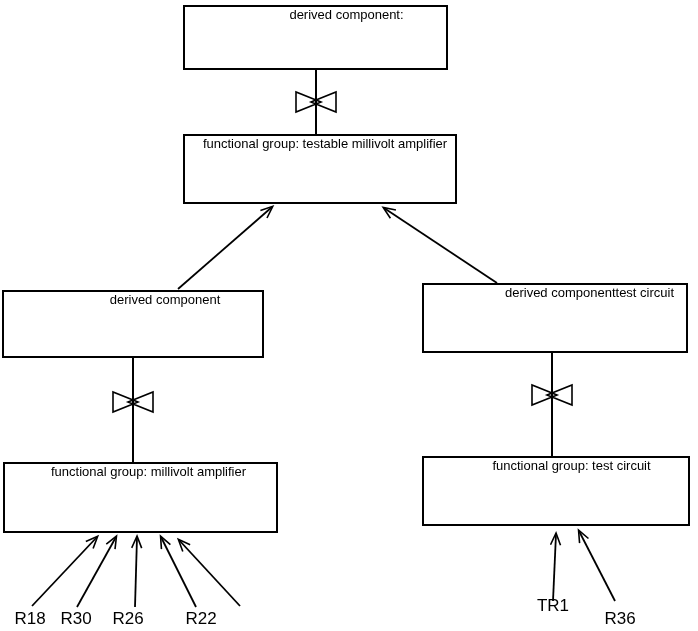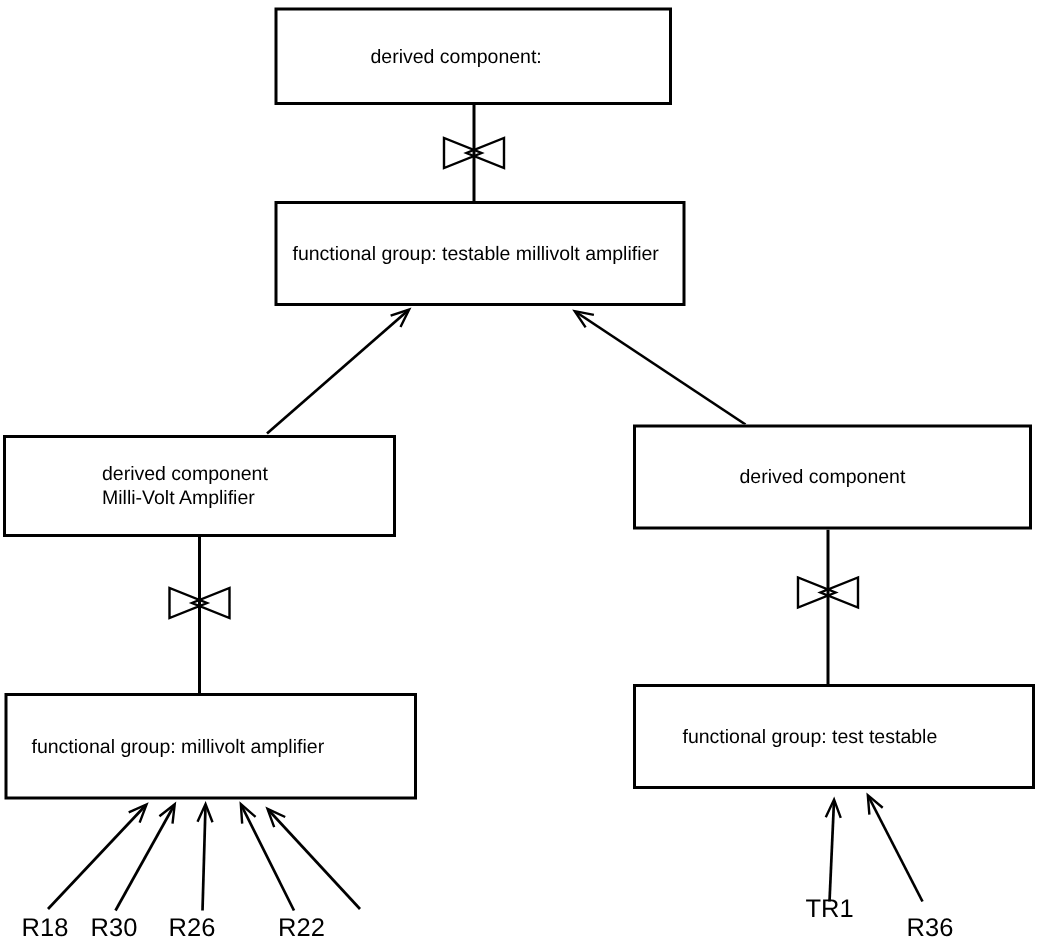--- a/index.html
+++ b/index.html
@@ -22,21 +22,21 @@
     top: 0;
     width: 698px;
     height: 631px;
   }
   .node {
     position: absolute;
     border: 2px solid #000000;
     background: #ffffff;
     box-sizing: border-box;
     display: flex;
-    flex-direction: column;
+    flex-direction: row;
     justify-content: center;
     font-size: 13px;
     line-height: 16px;
     white-space: nowrap;
   }
   .comp-label {
     position: absolute;
     transform: translateX(-50%);
     font-size: 17px;
     line-height: 15px;
@@ -95,33 +95,33 @@
   <div class="node node-top-derived">
     <div>derived component:</div>
   </div>
 
   <div class="node node-fg-testable">
     <div>functional group: testable millivolt amplifier</div>
   </div>
 
   <div class="node node-left-derived">
     <div>derived component</div>
-    <div>Milli-Volt Amplifier</div>
   </div>
 
   <div class="node node-right-derived">
     <div>derived component</div>
+    <div>test circuit</div>
   </div>
 
   <div class="node node-fg-millivolt">
     <div>functional group: millivolt amplifier</div>
   </div>
 
   <div class="node node-fg-testcircuit">
-    <div>functional group: test testable</div>
+    <div>functional group: test circuit</div>
   </div>
 
   <div class="comp-label label-r18">R18</div>
   <div class="comp-label label-r30">R30</div>
   <div class="comp-label label-r26">R26</div>
   <div class="comp-label label-r22">R22</div>
   <div class="comp-label label-ic1">IC1</div>
   <div class="comp-label label-tr1">TR1</div>
   <div class="comp-label label-r36">R36</div>
 

